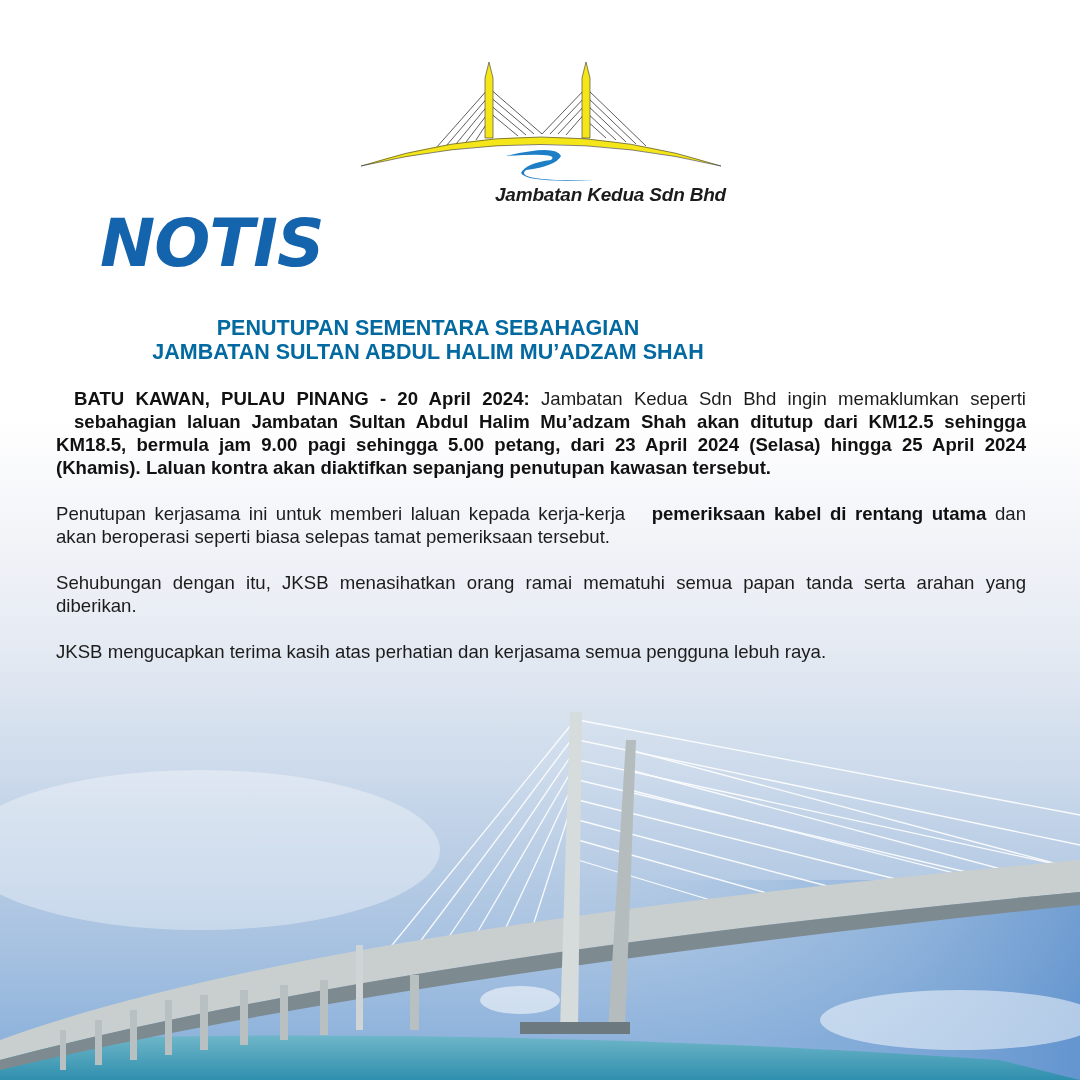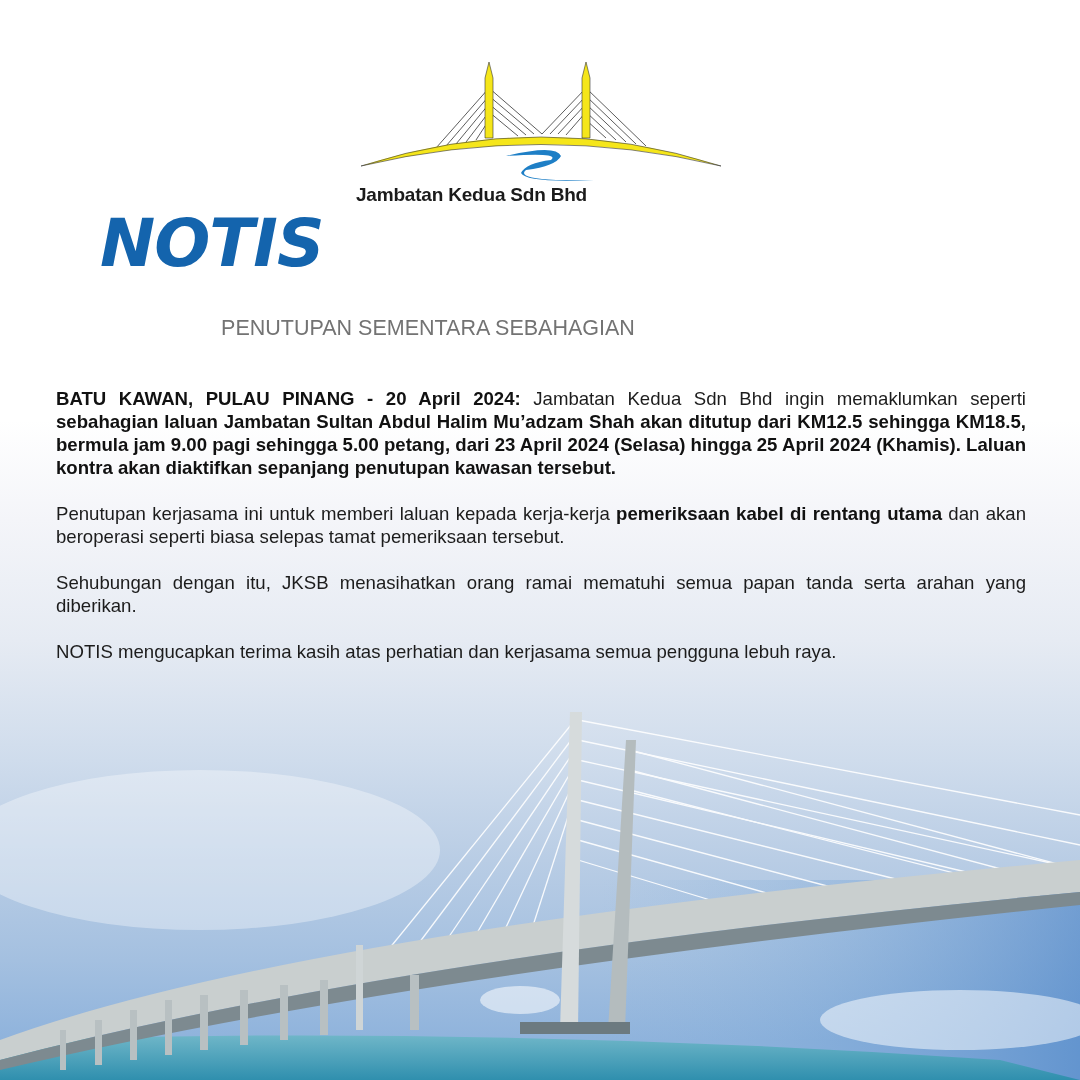--- a/index.html
+++ b/index.html
@@ -1,26 +1,26 @@
 <!DOCTYPE html>
 <html><head>
 <meta charset="utf-8">
 <style>
   html,body{margin:0;padding:0;}
   body{width:1080px;height:1080px;overflow:hidden;position:relative;background:#ffffff;font-family:"Liberation Sans",sans-serif;color:#1a1a1a;}
   .bg{position:absolute;left:0;top:0;width:1080px;height:1080px;
       background:linear-gradient(180deg,#ffffff 0px,#ffffff 420px,#f4f5f9 520px,#e6ebf3 640px,#cfdcec 760px,#b9cde5 860px,#a4c0e0 960px,#8fb3dc 1040px);}
   .photo{position:absolute;left:0;top:0;width:1080px;height:1080px;}
   .logo{position:absolute;left:356px;top:48px;width:370px;height:170px;}
-  .logo-text{position:absolute;left:356px;top:184px;width:370px;text-align:left;font-weight:bold;font-size:19px;color:#1b1b1b;letter-spacing:-0.2px;}
+  .logo-text{position:absolute;left:356px;top:184px;width:370px;text-align:right;font-weight:bold;font-size:19px;color:#1b1b1b;letter-spacing:-0.2px;font-style:italic;}
   .notis{position:absolute;left:100px;top:208px;font-family:"DejaVu Sans",sans-serif;font-weight:bold;font-size:66px;color:#1464ad;letter-spacing:-1px;line-height:72px;font-style:italic;}
-  .title{position:absolute;left:0;top:316px;width:856px;text-align:center;font-weight:normal;font-size:21.5px;line-height:24px;color:#737373;}
+  .title{position:absolute;left:0;top:316px;width:856px;text-align:center;font-weight:bold;font-size:21.5px;line-height:24px;color:#0369a1;}
   .body{position:absolute;left:56px;top:387px;width:970px;font-size:18.6px;line-height:23px;color:#1c1c1c;text-align:justify;}
   .body p{margin:0 0 23px 0;}
-  .body b{font-weight:bold;color:#111;}
+  .body b{font-weight:bold;color:#111;margin-left:18px;}
 </style>
 </head>
 <body>
 
 <div class="bg"></div>
 
 <svg class="photo" viewBox="0 0 1080 1080" xmlns="http://www.w3.org/2000/svg">
   <defs>
     <linearGradient id="sea" x1="0" y1="0" x2="0" y2="1">
       <stop offset="0" stop-color="#6fb6c8"></stop>
@@ -107,20 +107,21 @@
   <path d="M129 90 L129 30 L133 14 L137 30 L137 90 Z" fill="#f5e61a" stroke="#333" stroke-width="0.6"></path>
   <path d="M226 90 L226 30 L230 14 L234 30 L234 90 Z" fill="#f5e61a" stroke="#333" stroke-width="0.6"></path>
   <path d="M150 108 Q 200 96 205 108 Q 200 118 170 122 Q 160 130 200 132 L 238 132 Q 170 135 165 125 Q 170 115 195 112 Q 205 104 150 108 Z" fill="#1e7fc6"></path>
 </svg>
 <div class="logo-text">Jambatan Kedua Sdn Bhd</div>
 
 <div class="notis">NOTIS</div>
 
 <div class="title">
   <div>PENUTUPAN SEMENTARA SEBAHAGIAN</div>
+  <div>JAMBATAN SULTAN ABDUL HALIM MU’ADZAM SHAH</div>
 </div>
 
 <div class="body">
   <p><b>BATU KAWAN, PULAU PINANG - 20 April 2024:</b><span> Jambatan Kedua Sdn Bhd ingin memaklumkan seperti </span><b>sebahagian laluan Jambatan Sultan Abdul Halim Mu’adzam Shah akan ditutup dari KM12.5 sehingga KM18.5, bermula jam 9.00 pagi sehingga 5.00 petang, dari 23 April 2024 (Selasa) hingga 25 April 2024 (Khamis). Laluan kontra akan diaktifkan sepanjang penutupan kawasan tersebut.</b></p>
   <p><span>Penutupan kerjasama ini untuk memberi laluan kepada kerja-kerja </span><b>pemeriksaan kabel di rentang utama</b><span> dan akan beroperasi seperti biasa selepas tamat pemeriksaan tersebut.</span></p>
   <p>Sehubungan dengan itu, JKSB menasihatkan orang ramai mematuhi semua papan tanda serta arahan yang diberikan.</p>
-  <p>NOTIS mengucapkan terima kasih atas perhatian dan kerjasama semua pengguna lebuh raya.</p>
+  <p>JKSB mengucapkan terima kasih atas perhatian dan kerjasama semua pengguna lebuh raya.</p>
 </div>
 
 </body></html>

